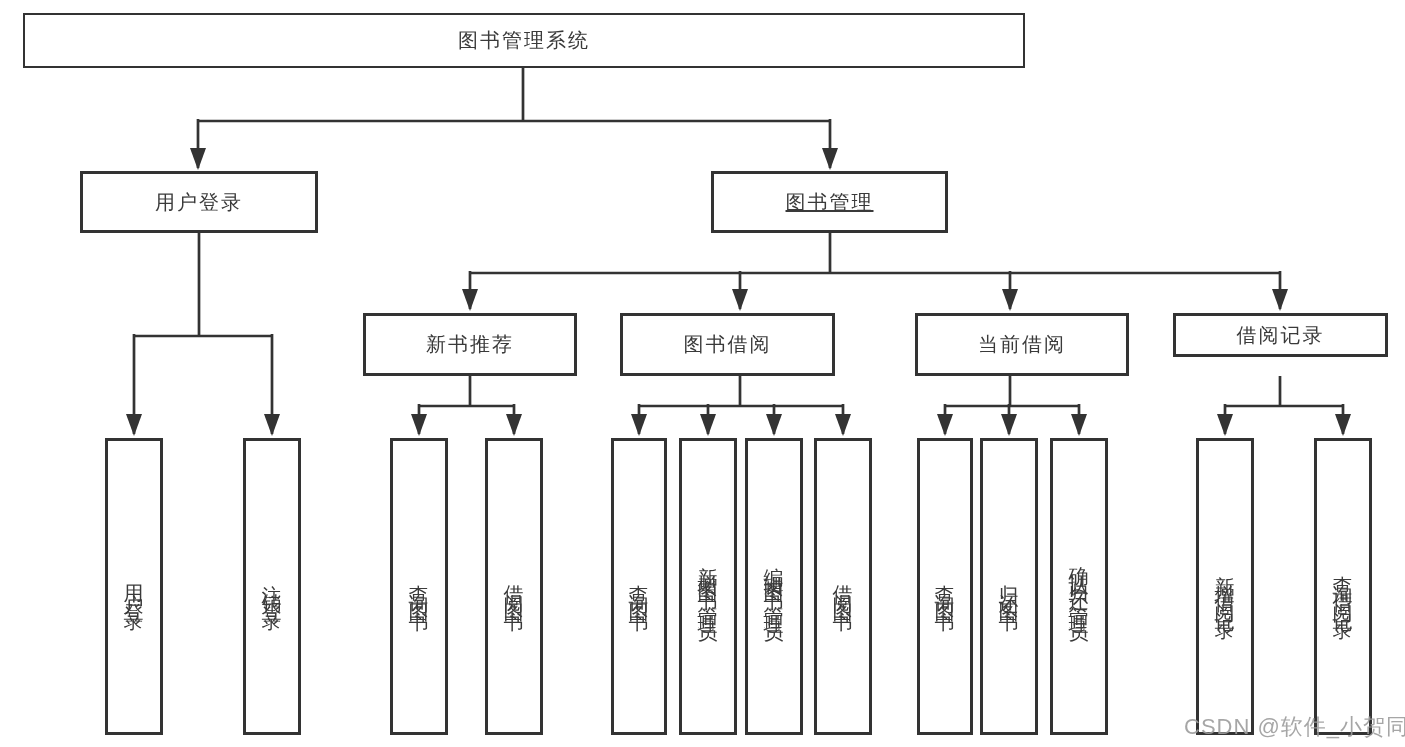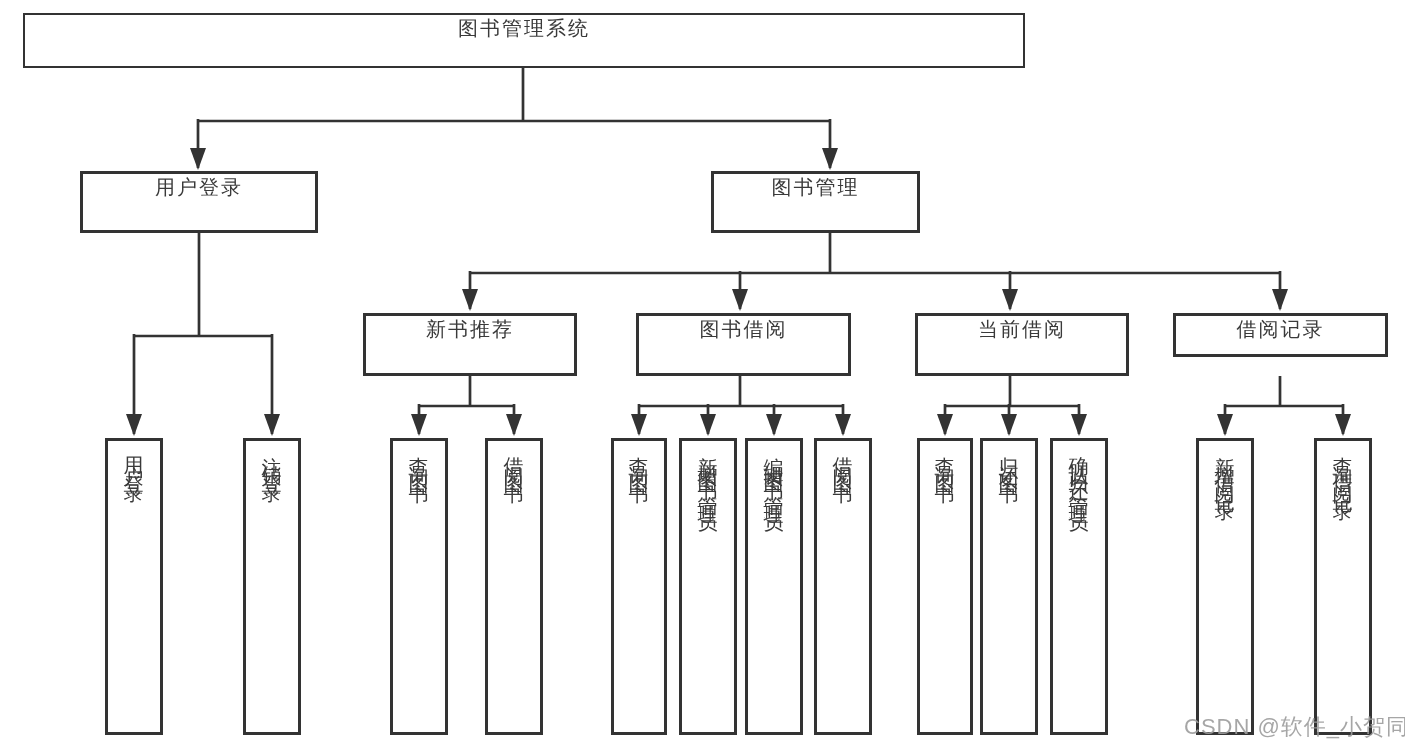--- a/index.html
+++ b/index.html
@@ -23,20 +23,21 @@
     height: 747px;
     z-index: 1;
   }
   .box {
     position: absolute;
     box-sizing: border-box;
     background: #ffffff;
     border: 3px solid #333333;
     color: #3a3a3a;
     display: flex;
+    align-items: center;
     justify-content: center;
     z-index: 2;
   }
   .box.root { border-width: 2.5px; }
   .h-label {
     font-size: 20px;
     letter-spacing: 2px;
     white-space: nowrap;
   }
   .v-label {
@@ -115,28 +116,28 @@
     </g>
   </svg>
 
   <div class="box root" style="left:23px; top:13px; width:1002px; height:55px;">
     <span class="h-label">图书管理系统</span>
   </div>
 
   <div class="box" style="left:80px; top:171px; width:238px; height:62px;">
     <span class="h-label">用户登录</span>
   </div>
-  <div class="box" style="left:711px; top:171px; width:209px; height:62px;">
+  <div class="box" style="left:711px; top:171px; width:237px; height:62px;text-decoration:underline;">
     <span class="h-label">图书管理</span>
   </div>
 
   <div class="box" style="left:363px; top:313px; width:214px; height:63px;">
     <span class="h-label">新书推荐</span>
   </div>
-  <div class="box" style="left:636px; top:313px; width:215px; height:63px;">
+  <div class="box" style="left:620px; top:313px; width:215px; height:63px;">
     <span class="h-label">图书借阅</span>
   </div>
   <div class="box" style="left:903px; top:313px; width:214px; height:63px;margin-left:12px;">
     <span class="h-label">当前借阅</span>
   </div>
   <div class="box" style="left:1173px; top:313px; width:215px; height:44px;">
     <span class="h-label">借阅记录</span>
   </div>
 
   <div class="box leaf" style="left:105px; top:438px; width:58px; height:297px;">

